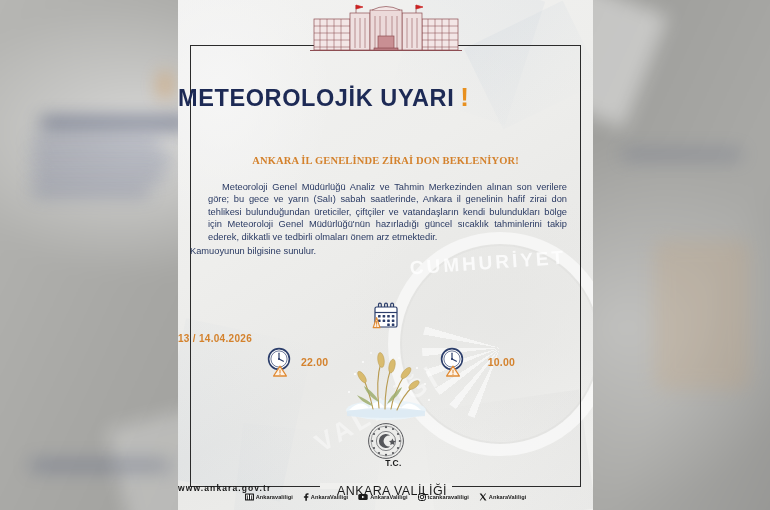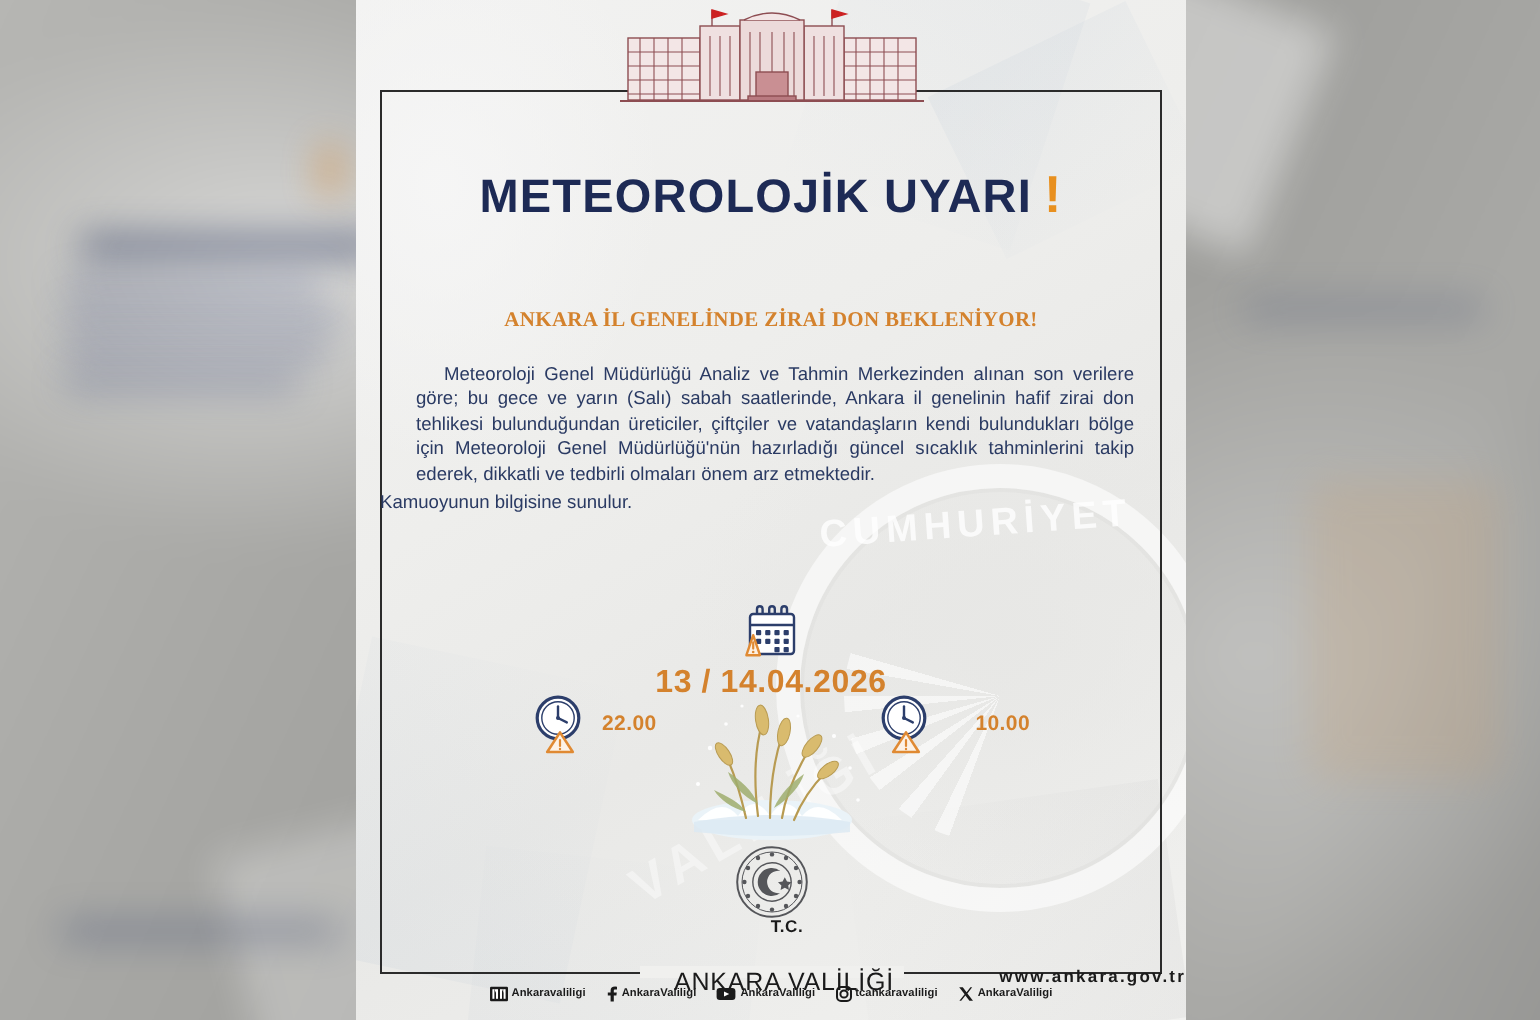--- a/index.html
+++ b/index.html
@@ -169,21 +169,20 @@
   .content {
     position: absolute;
     inset: 0;
     z-index: 8;
   }
 
   .title {
     position: absolute;
     top: 82px;
     left: 0; right: 0;
-    text-align: center;
     font-size: 23.5px;
     font-weight: bold;
     letter-spacing: .6px;
     color: #1d2a55;
     white-space: nowrap;
   }
   .title .bang {
     color: #e8901f;
     font-size: 26px;
     margin-left: 6px;
@@ -226,22 +225,22 @@
   .cal-wrap {
     position: absolute;
     top: 302px;
     left: 0; right: 0;
     text-align: center;
   }
   .date-text {
     position: absolute;
     top: 333px;
     left: 0; right: 0;
-    text-align: center;
-    font-size: 16px;
+    text-align: left;
+    font-size: 10px;
     font-weight: bold;
     color: #d4822d;
     letter-spacing: .3px;
   }
 
   .time-left {
     position: absolute;
     left: 86px;
     top: 346px;
     display: flex;
@@ -300,21 +299,21 @@
     font-size: 12.5px;
     font-weight: normal;
     color: #1a1a1a;
     letter-spacing: .4px;
     margin-left: 13px;
   }
   .url {
     position: absolute;
     top: 483px;
     left: 0; right: 0;
-    text-align: right;
+    text-align: left;
     font-size: 8.5px;
     font-weight: bold;
     color: #1a1a1a;
     letter-spacing: 1.1px;
     z-index: 9;
   }
 
   .social {
     position: absolute;
     top: 493px;

